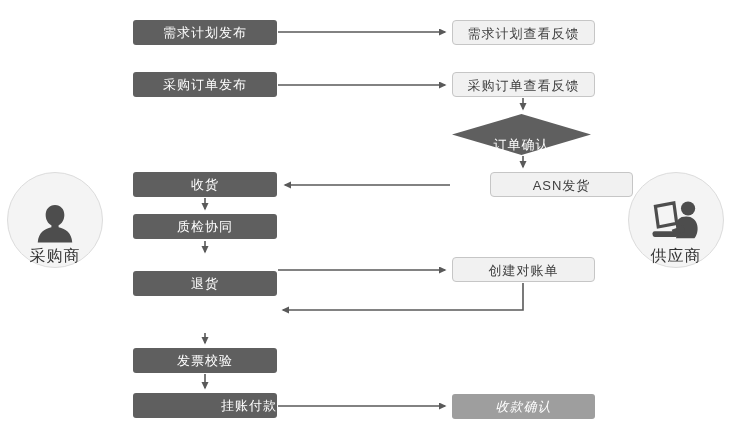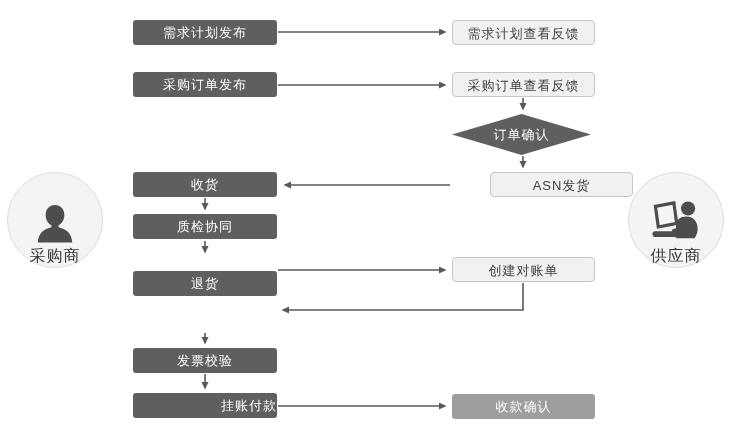--- a/index.html
+++ b/index.html
@@ -21,21 +21,21 @@
   }
   .dark{background:var(--dark-node);color:var(--dark-text);}
   .light{
     background:var(--light-node-bg);border:1px solid var(--light-node-border);
     color:var(--light-node-text);border-radius:4px;width:143px;
   }
   .mid{background:var(--mid-node);color:var(--dark-text);width:143px;}
   .diamond{position:absolute;}
   .diamond svg{position:absolute;left:0;top:0;width:100%;height:100%;}
   .diamond .dlabel{
-    position:absolute;left:0;top:0;width:100%;height:100%;display:flex;
+    position:absolute;left:0;top:10px;width:100%;height:100%;display:flex;
     align-items:center;justify-content:center;font-size:13px;letter-spacing:1px;
   }
   .diamond.dark-d .dlabel{color:var(--dark-text);}
   .diamond.dark-d polygon{fill:var(--dark-node);}
   .diamond.light-d .dlabel{color:var(--light-node-text);}
   .diamond.light-d polygon{fill:#f8f8f8;stroke:#cccccc;stroke-width:1;}
   .actor{
     position:absolute;width:96px;height:96px;border-radius:50%;
     background:var(--circle-bg);border:1px solid var(--circle-border);
     box-sizing:border-box;display:flex;flex-direction:column;
@@ -103,21 +103,21 @@
   <div class="node dark" style="left:133px;top:214px;">质检协同</div>
   <div class="node dark" style="left:133px;top:271px;">退货</div>
   <div class="node dark" style="left:133px;top:348px;">发票校验</div>
   <div class="node dark" style="left:133px;top:393px;text-align:right;">挂账付款</div>
 
 
   <div class="node light" style="left:452px;top:72px;">采购订单查看反馈</div>
   <div class="node light" style="left:452px;top:20px;">需求计划查看反馈</div>
   <div class="node light" style="left:452px;top:172px;margin-left:38px;">ASN发货</div>
   <div class="node light" style="left:452px;top:257px;">创建对账单</div>
-  <div class="node mid" style="left:452px;top:394px;">收款确认</div>
+  <div class="node mid" style="left:452px;top:394px;font-style:italic;">收款确认</div>
 
   <div class="diamond dark-d" style="left:452px;top:114px;width:139px;height:41px;">
     <svg viewBox="0 0 139 41" preserveAspectRatio="none">
       <polygon points="69.5,0 139,20.5 69.5,41 0,20.5"></polygon>
     </svg>
     <span class="dlabel">订单确认</span>
   </div>
 
 </div>
 

